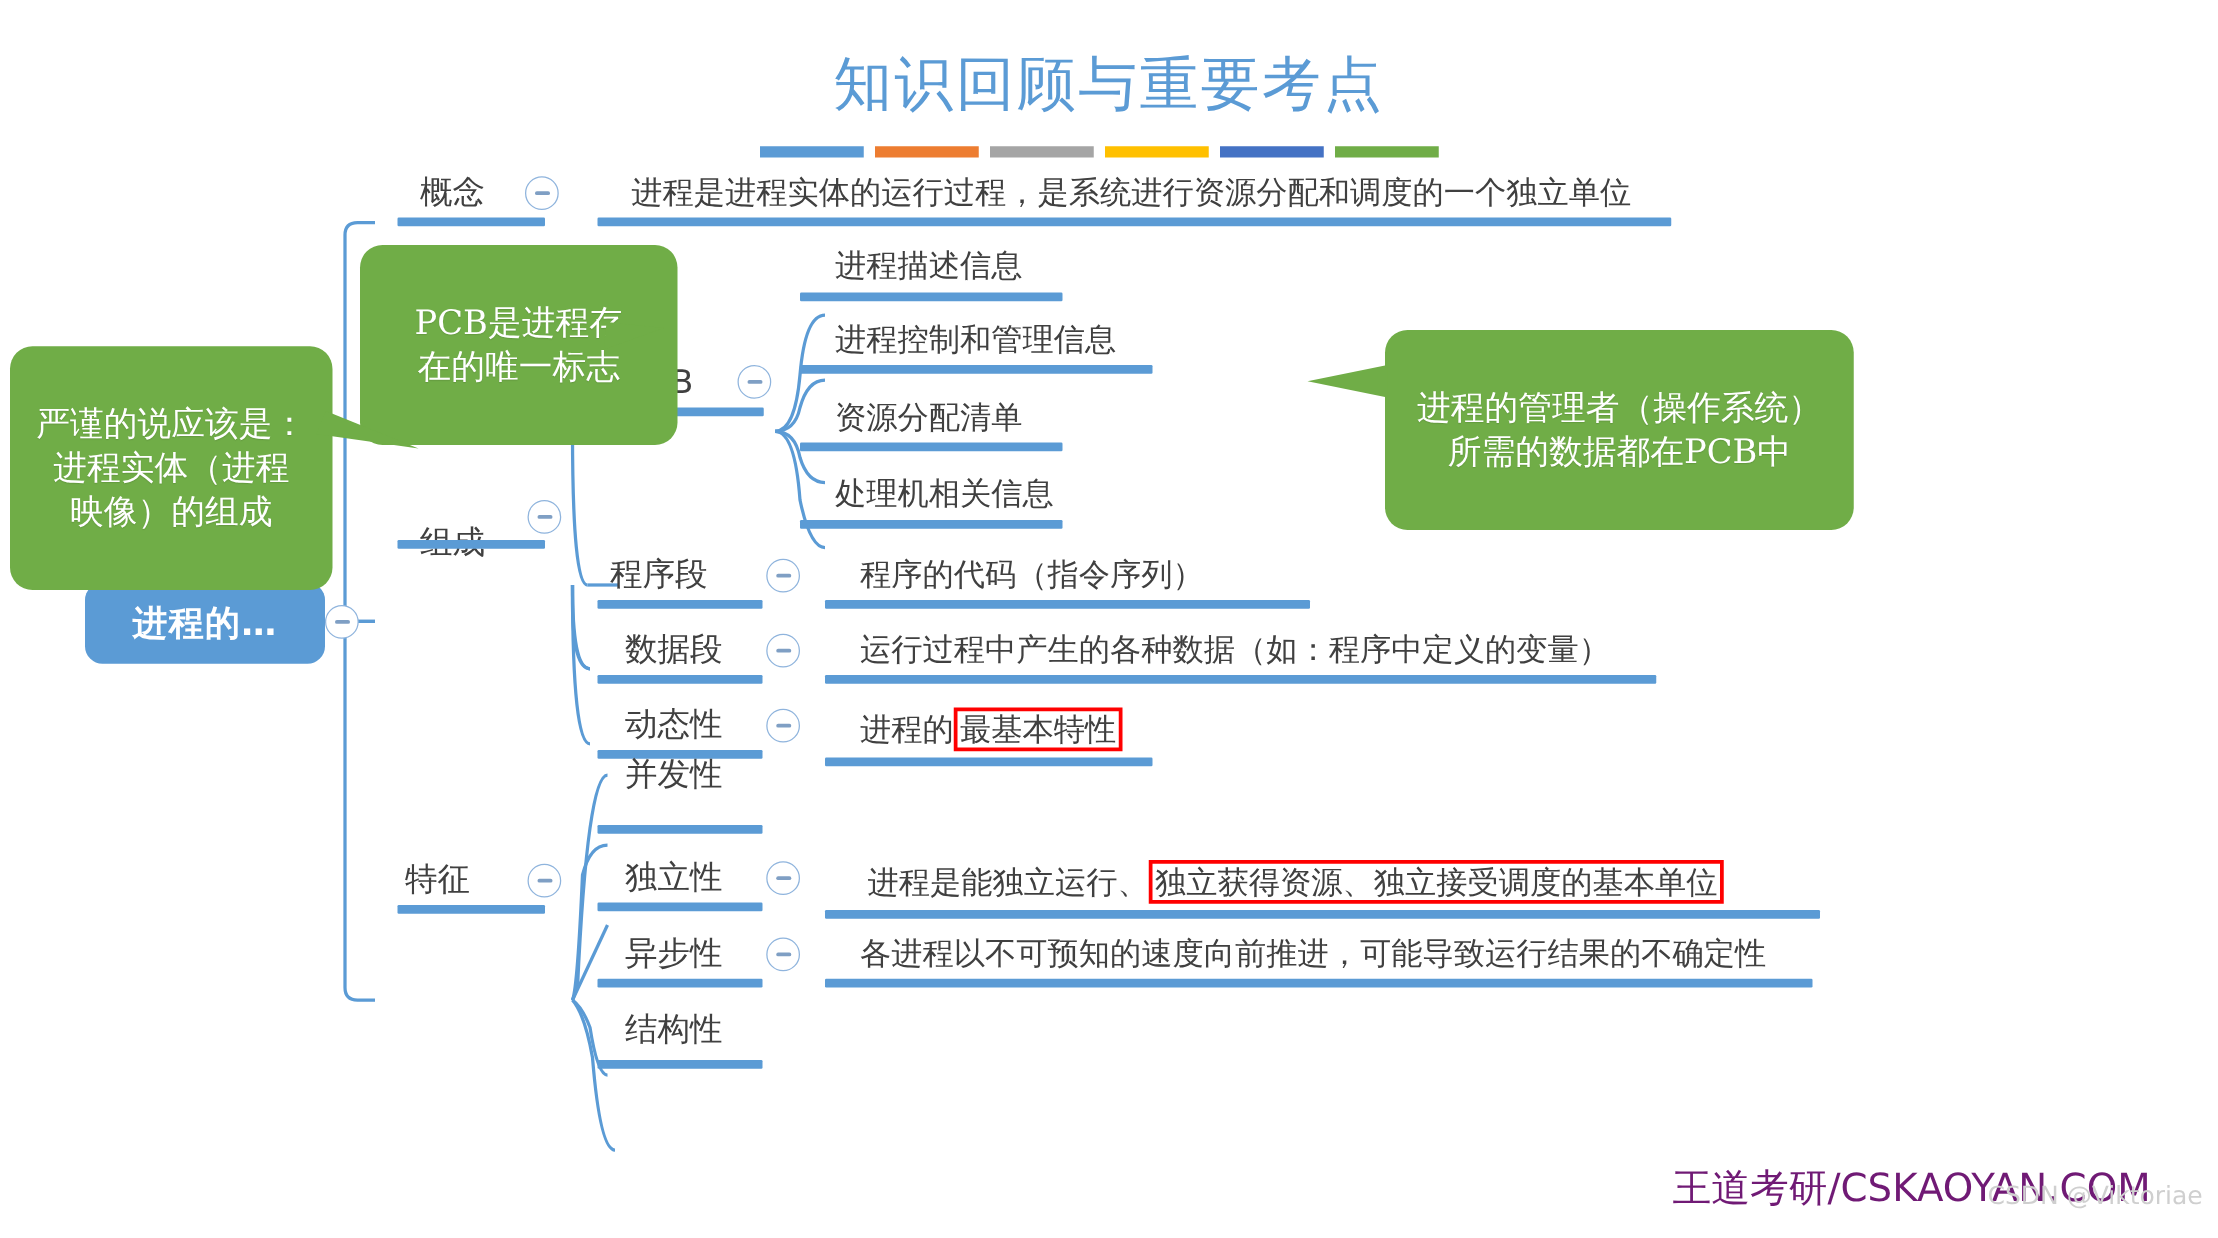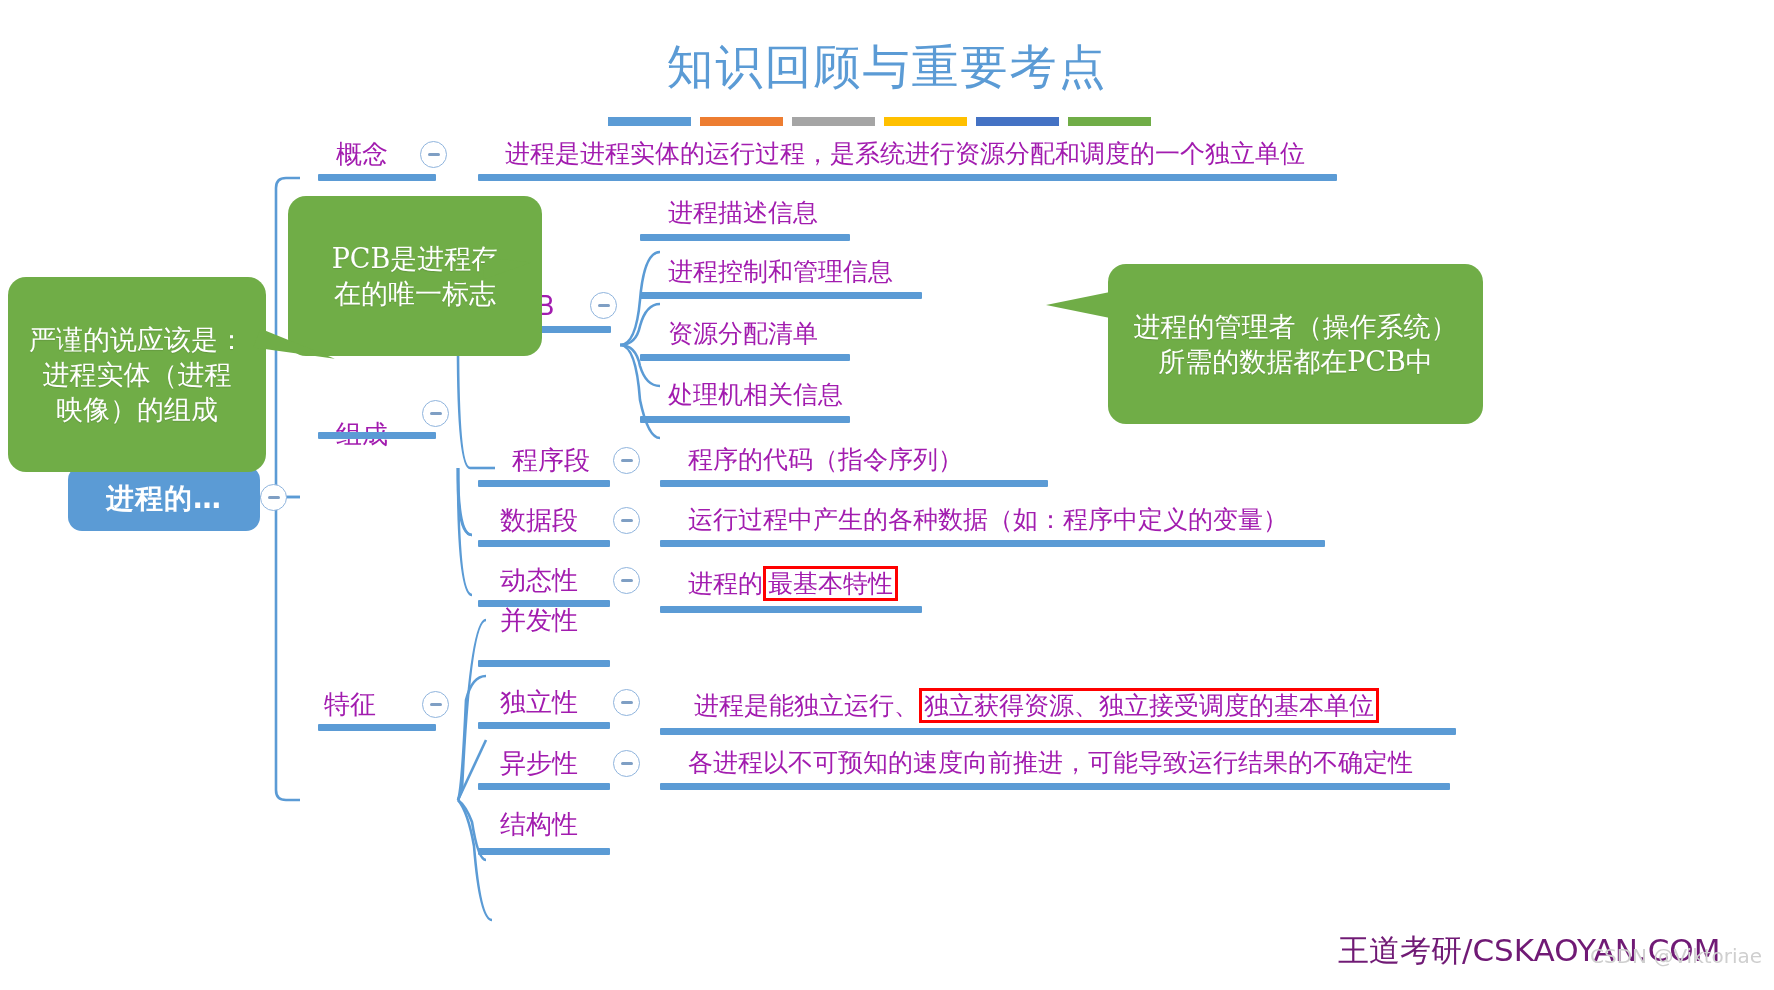--- a/index.html
+++ b/index.html
@@ -61,21 +61,21 @@
     color: #ffffff;
     font-size: 28px;
     font-weight: bold;
     letter-spacing: 1px;
   }
 
   
   .node {
     position: absolute;
     white-space: nowrap;
-    color: #a21caf;
+    color: #404040;
     font-size: 25px;
     line-height: 1.1;
   }
   .node.big { font-size: 26px; }
 
   
   .ubar {
     position: absolute;
     height: 7px;
     background: #5b9bd5;
@@ -242,21 +242,21 @@
 
   <div class="node" style="left:668px; top:258px;">进程控制和管理信息</div>
   <div class="ubar" style="left:640px; top:292px; width:282px;"></div>
 
   <div class="node" style="left:668px; top:320px;">资源分配清单</div>
   <div class="ubar" style="left:640px; top:354px; width:210px;"></div>
 
   <div class="node" style="left:668px; top:381px;">处理机相关信息</div>
   <div class="ubar" style="left:640px; top:416px; width:210px;"></div>
 
-  <div class="node big" style="left:512px; top:446px;text-align:right;">程序段</div>
+  <div class="node big" style="left:488px; top:446px;text-align:right;">程序段</div>
   <div class="ubar" style="left:478px; top:480px; width:132px;"></div>
   <div class="collapse" style="left:613px; top:447px;"></div>
   <div class="node" style="left:688px; top:446px;">程序的代码（指令序列）</div>
   <div class="ubar" style="left:660px; top:480px; width:388px;"></div>
 
   <div class="node big" style="left:500px; top:506px;">数据段</div>
   <div class="ubar" style="left:478px; top:540px; width:132px;"></div>
   <div class="collapse" style="left:613px; top:507px;"></div>
   <div class="node" style="left:688px; top:506px;">运行过程中产生的各种数据（如：程序中定义的变量）</div>
   <div class="ubar" style="left:660px; top:540px; width:665px;"></div>

